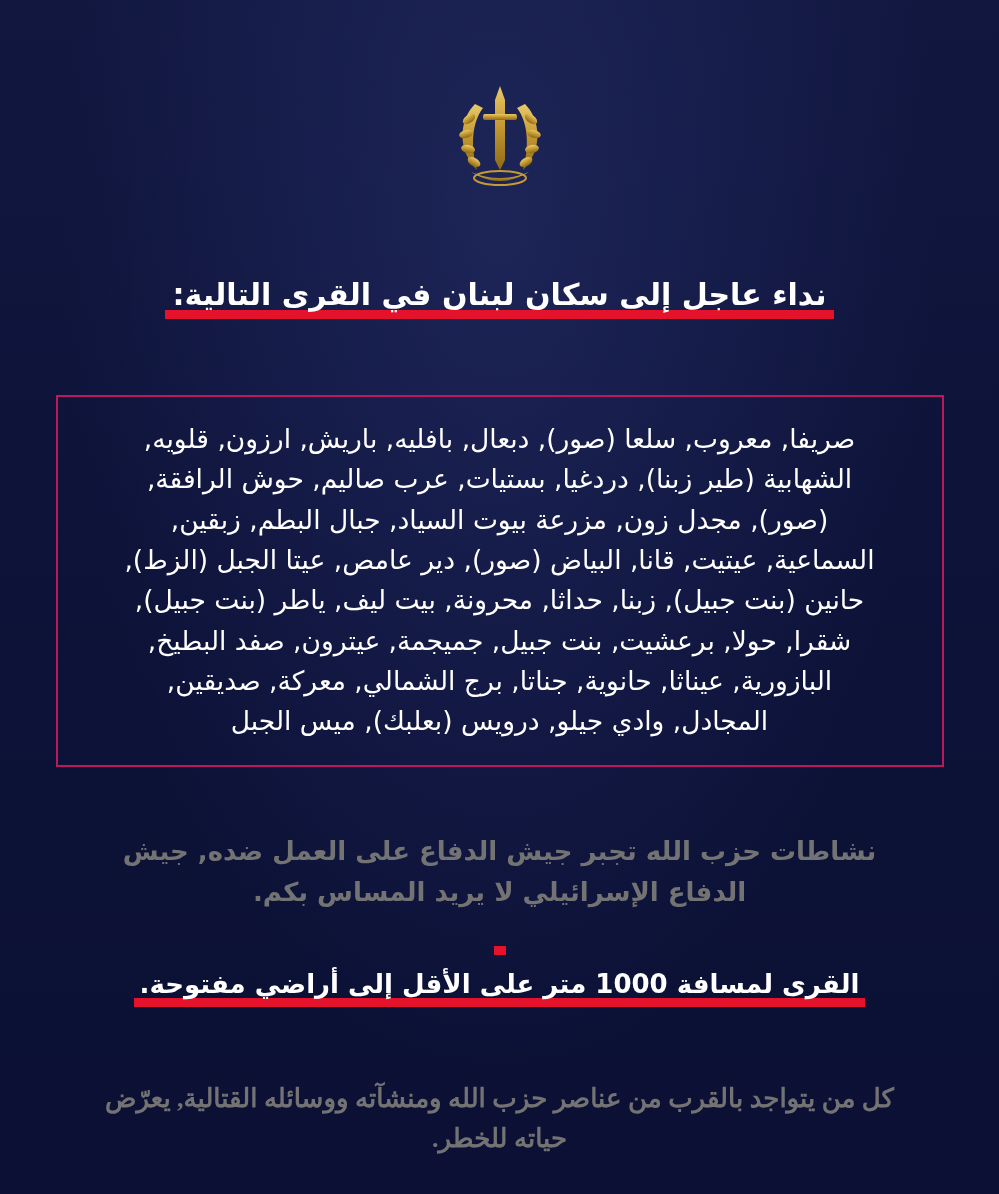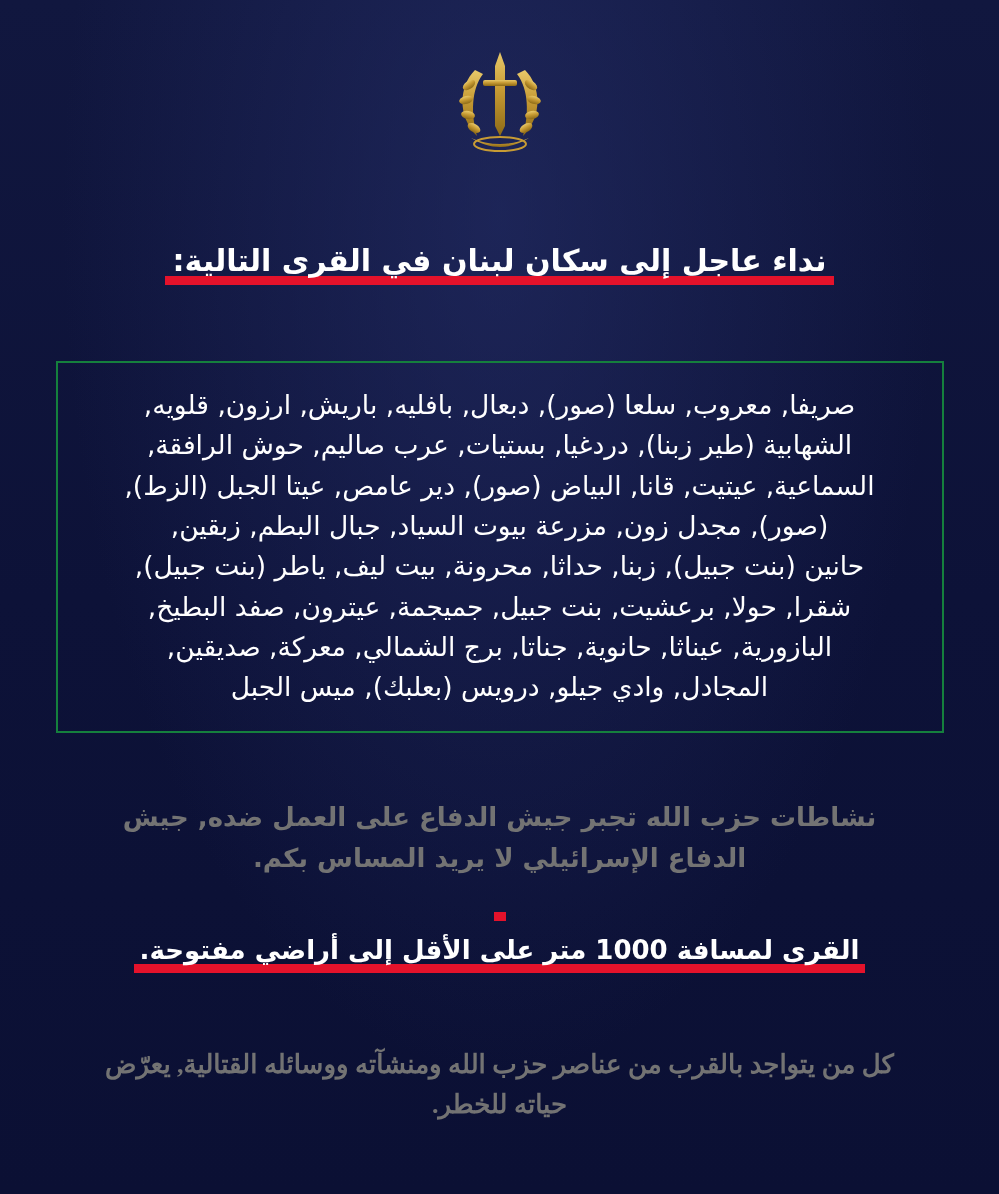--- a/index.html
+++ b/index.html
@@ -29,21 +29,21 @@
     pointer-events: none;
   }
   .content {
     position: relative;
     z-index: 2;
     width: 100%;
     height: 100%;
     display: flex;
     flex-direction: column;
     align-items: center;
-    padding-top: 40px;
+    padding-top: 74px;
     box-sizing: border-box;
     margin-left: 44px;
   }
 
   
   .emblem {
     width: 118px;
     height: 116px;
     margin-bottom: 62px;
     display: block;
@@ -72,21 +72,21 @@
     right: 0;
     bottom: 2px;
     height: 9px;
     background: #e4122b;
     z-index: -1;
   }
 
   
   .villages-box {
     width: 888px;
-    border: 2px solid #15803d;
+    border: 2px solid #be185d;
     padding: 22px 26px 24px 26px;
     box-sizing: border-box;
     margin-bottom: 38px;
   }
   .villages-text {
     color: #ffffff;
     font-size: 26.5px;
     line-height: 1.52;
     text-align: center;
     font-weight: 500;
@@ -173,22 +173,22 @@
     <div class="headline-wrap">
       <h1 class="headline">
         <span class="hl-bar"></span>
         <span>نداء عاجل إلى سكان لبنان في القرى التالية:</span>
       </h1>
     </div>
 
     <div class="villages-box">
       <div class="villages-text">صريفا, معروب, سلعا (صور), دبعال, بافليه, باريش, ارزون, قلويه,</div>
       <div class="villages-text">الشهابية (طير زبنا), دردغيا, بستيات, عرب صاليم, حوش الرافقة,</div>
+      <div class="villages-text">(صور),  مجدل زون, مزرعة بيوت السياد, جبال البطم, زبقين,</div>
       <div class="villages-text">السماعية, عيتيت, قانا, البياض (صور), دير عامص,  عيتا الجبل (الزط),</div>
-      <div class="villages-text">(صور),  مجدل زون, مزرعة بيوت السياد, جبال البطم, زبقين,</div>
       <div class="villages-text">حانين (بنت جبيل), زبنا, حداثا, محرونة, بيت ليف, ياطر (بنت جبيل),</div>
       <div class="villages-text">شقرا, حولا,  برعشيت, بنت جبيل, جميجمة, عيترون, صفد البطيخ,</div>
       <div class="villages-text">البازورية, عيناثا, حانوية, جناتا, برج الشمالي, معركة, صديقين,</div>
       <div class="villages-text">المجادل, وادي جيلو, درويس (بعلبك), ميس الجبل</div>
     </div>
 
     <p class="para">نشاطات حزب الله تجبر جيش الدفاع على العمل ضده, جيش الدفاع الإسرائيلي لا يريد المساس بكم.</p>
 
     <div class="highlight-block">
       <div>

